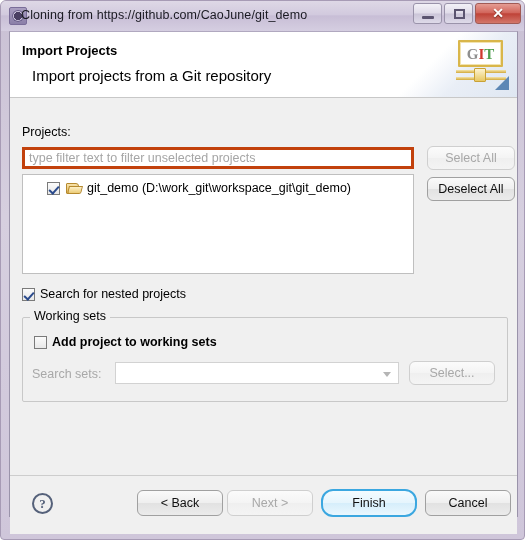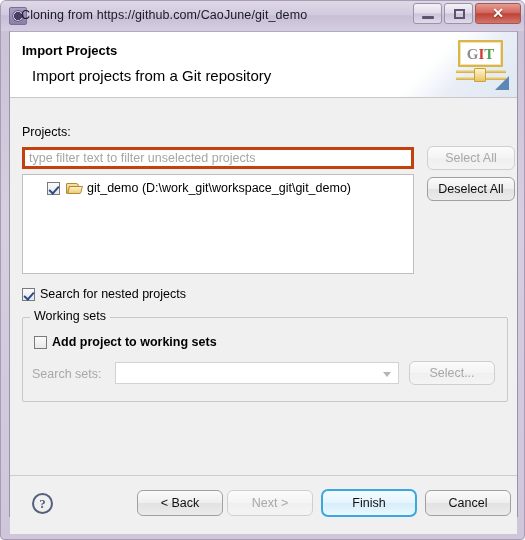--- a/index.html
+++ b/index.html
@@ -453,21 +453,21 @@
   .btn-next {
     position: absolute;
     left: 217px; top: 14px;
     width: 86px; height: 26px;
   }
   .btn-finish {
     position: absolute;
     left: 311px; top: 13px;
     width: 96px; height: 28px;
     border: 2px solid #3ba7e0;
-    border-radius: 7px;
+    border-radius: 12px;
     background: linear-gradient(to bottom, #f3fbff 0%, #e6f5fd 48%, #d6eefb 52%, #eaf7fe 100%);
     color: #101010;
     font-size: 12.5px;
     font-family: "Liberation Sans", sans-serif;
     box-sizing: border-box;
     text-align: center;
     cursor: default;
   }
   .btn-cancel {
     position: absolute;

